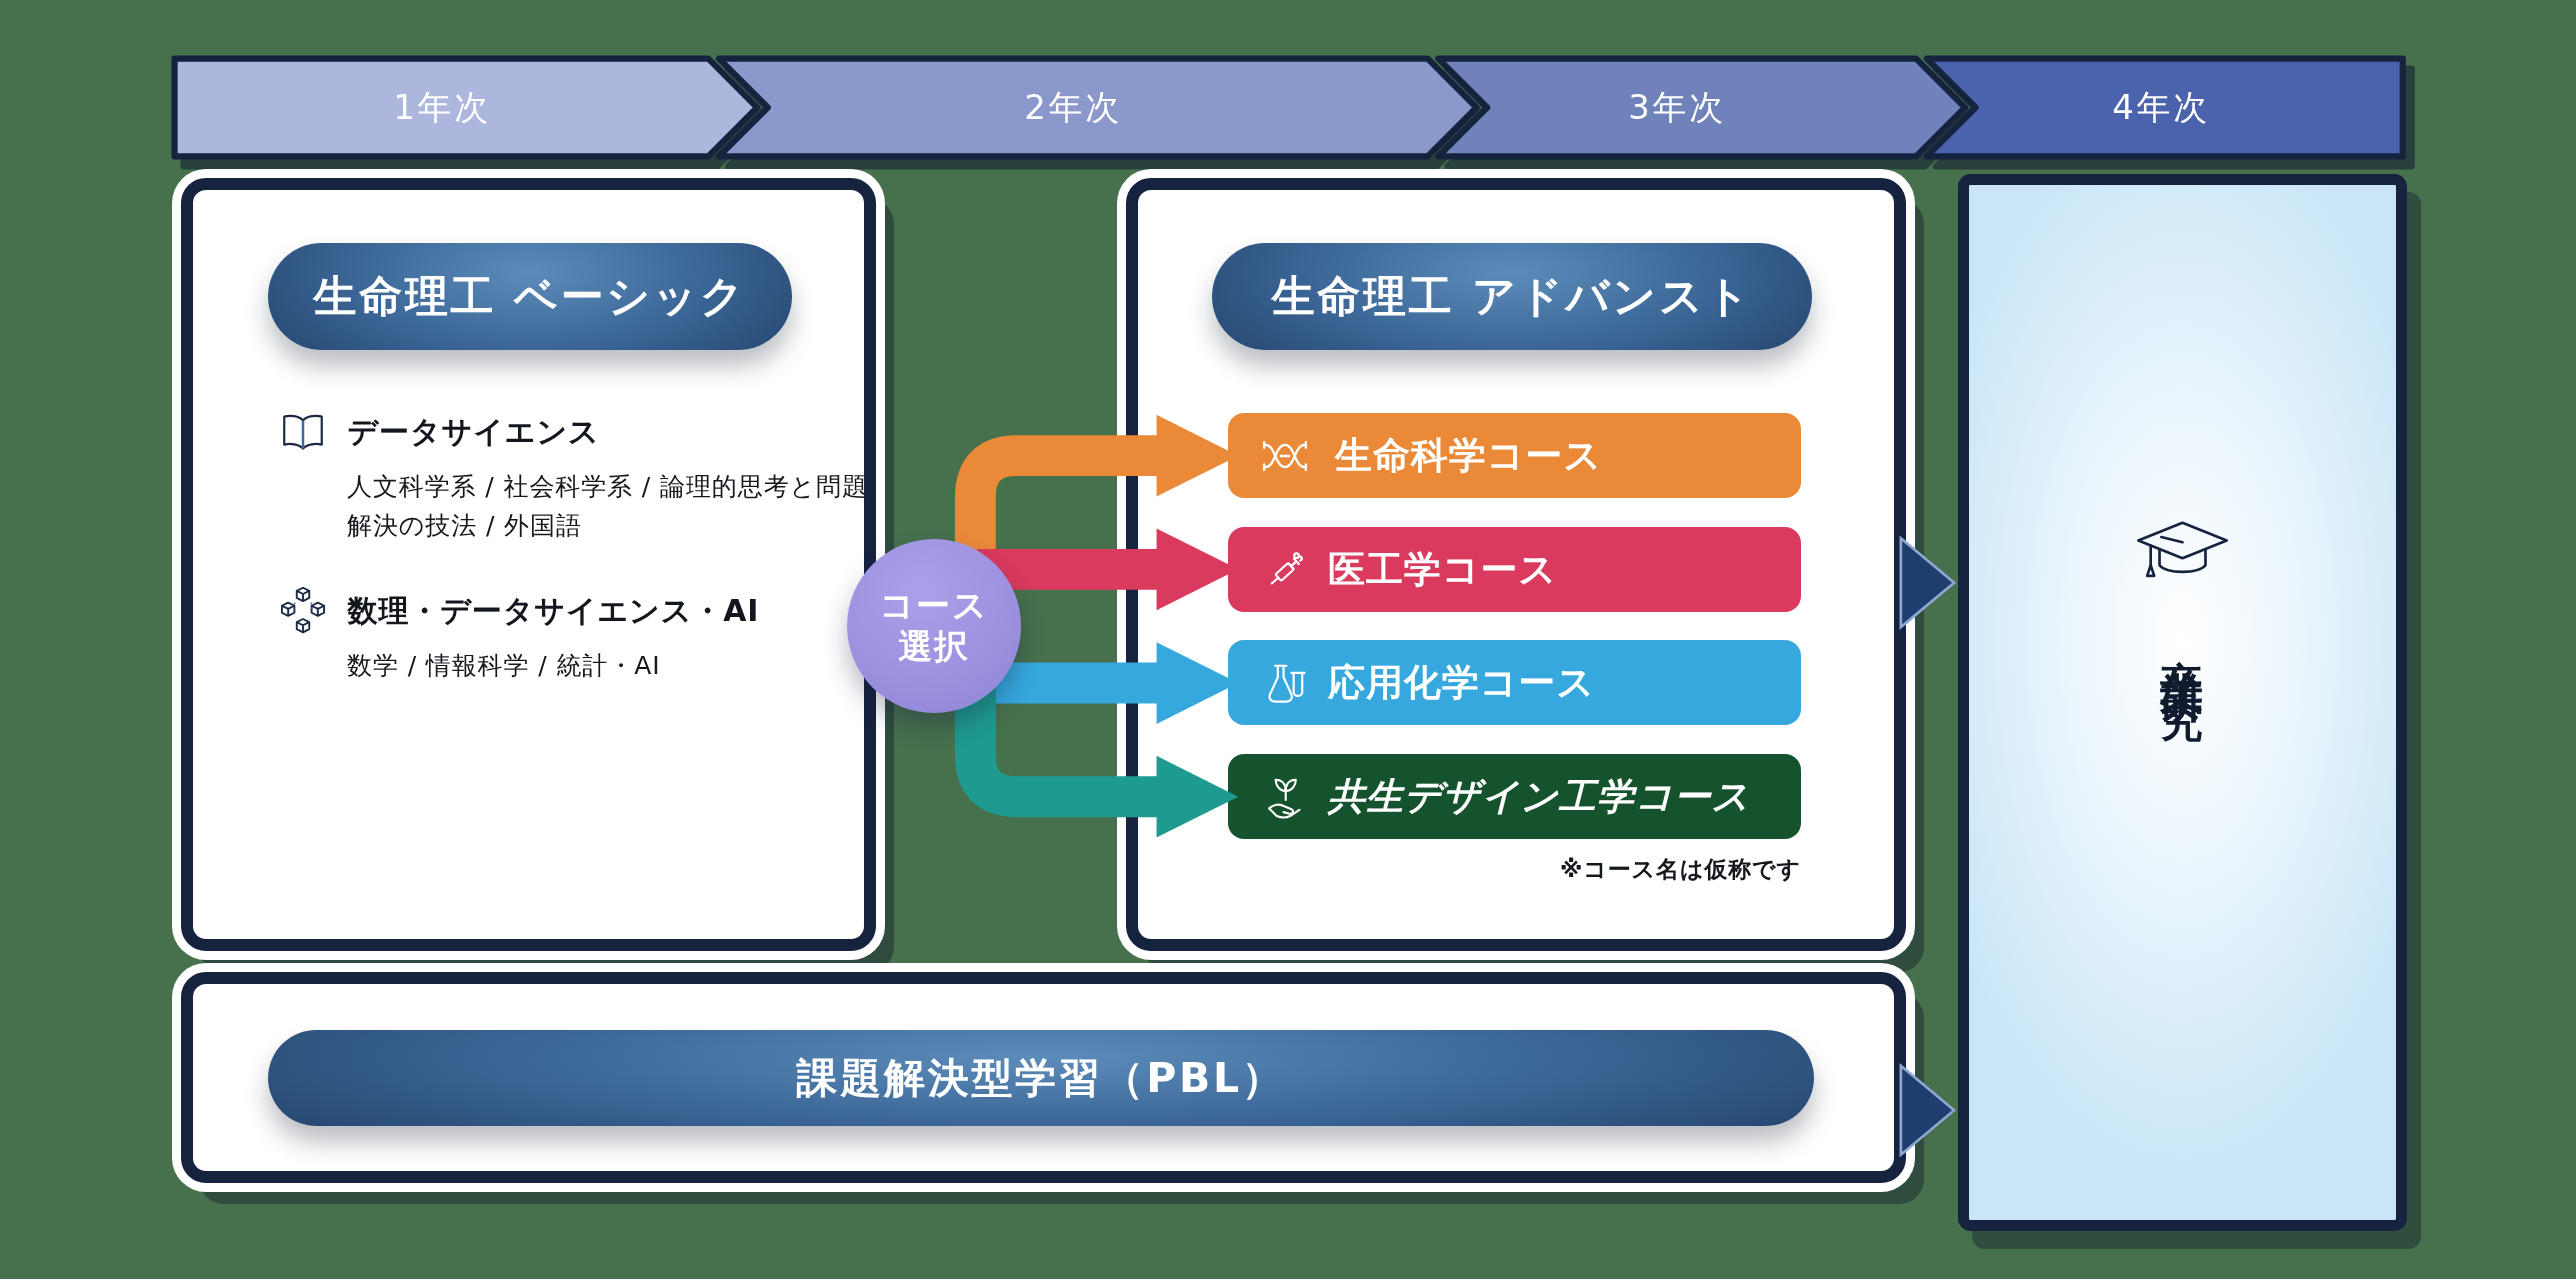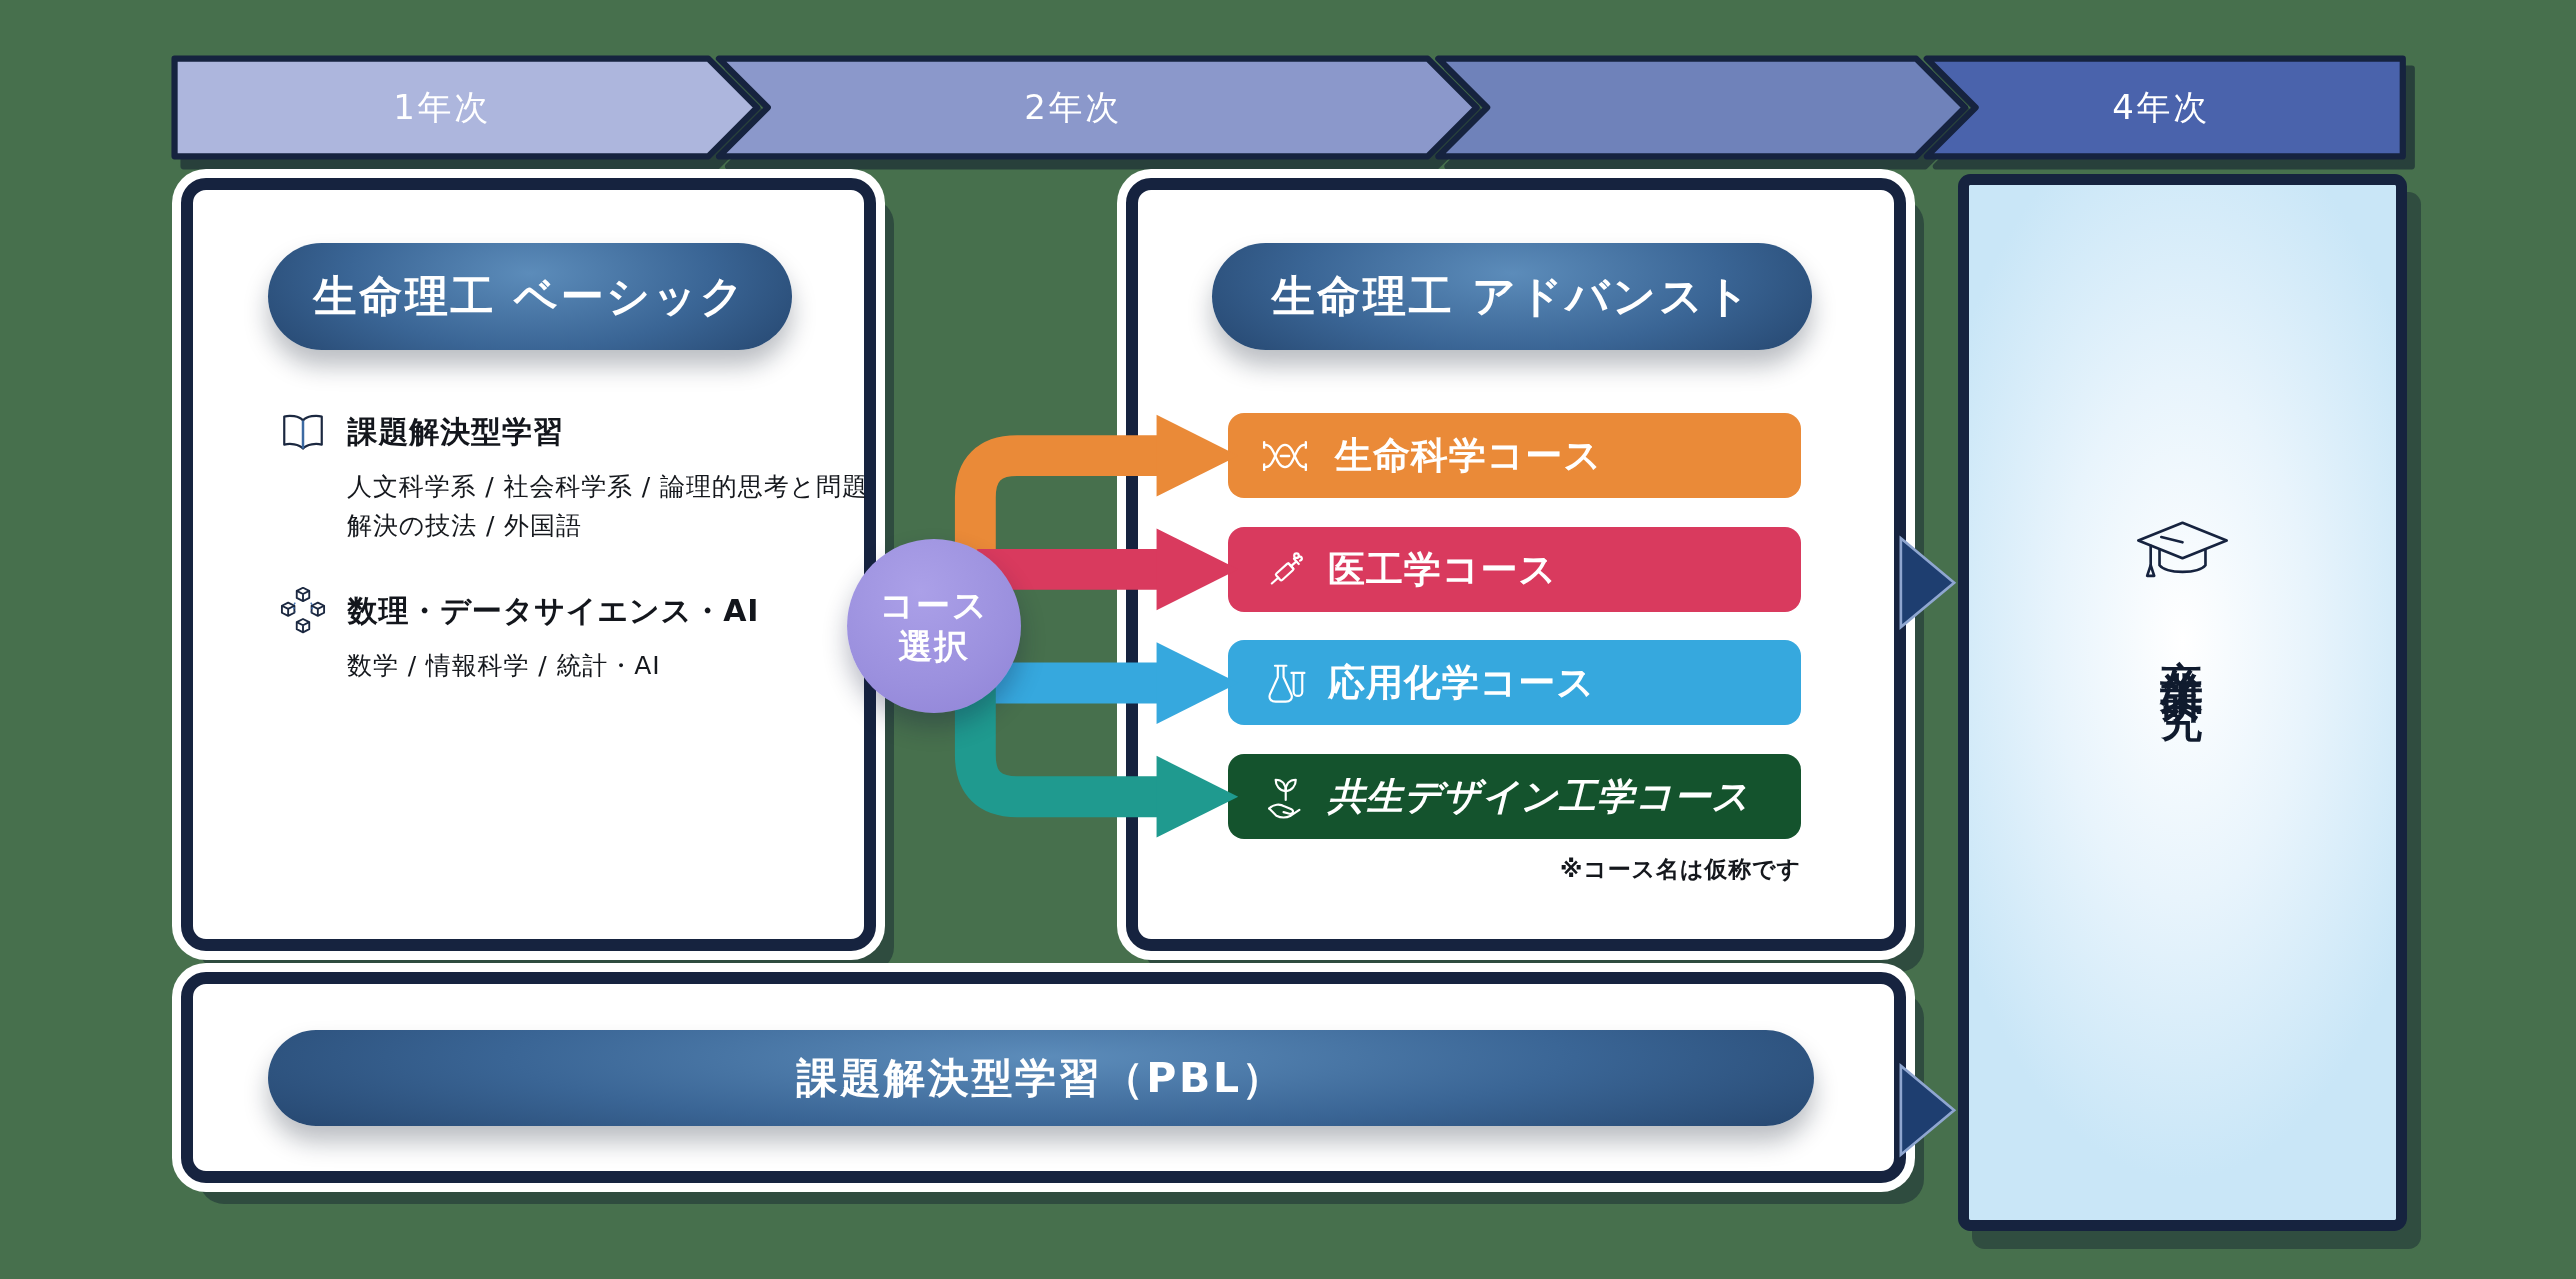--- a/index.html
+++ b/index.html
@@ -86,35 +86,36 @@
   <svg viewBox="0 0 2520 118" width="2238" height="105">
     <g fill="none" stroke="#16233f" stroke-width="7" stroke-linejoin="round">
       <polygon points="4,4 605,4 660,59 605,114 4,114" fill="#adb6dd"></polygon>
       <polygon points="617,4 1415,4 1470,59 1415,114 617,114 672,59" fill="#8b98cb"></polygon>
       <polygon points="1427,4 1965,4 2020,59 1965,114 1427,114 1482,59" fill="#6f82ba"></polygon>
       <polygon points="1977,4 2513,4 2513,114 1977,114 2032,59" fill="#4a63ac"></polygon>
     </g>
   </svg>
   <span class="year-label" style="left:138px">1年次</span>
   <span class="year-label" style="left:769px">2年次</span>
+  <span class="year-label" style="left:1373px">3年次</span>
   <span class="year-label" style="left:1857px">4年次</span>
 </div>
 
 <div class="frame basic-box">
   <div class="pill basic-pill">
     <span>生命理工 ベーシック</span>
   </div>
 
   <div class="section sec1">
     <div class="sec-head">
       <svg class="sec-icon" viewBox="0 0 64 64" fill="none" stroke="#1b2840" stroke-width="2.8" stroke-linejoin="round">
         <path d="M32 16 C27 10 15 9 8 11 V47 C15 45 27 46 32 52 C37 46 49 45 56 47 V11 C49 9 37 10 32 16 Z"></path>
         <path d="M32 16 V52" stroke="#3c6aa2" stroke-width="3.2"></path>
       </svg>
-      <span class="sec-title">課題解決型学習</span>
+      <span class="sec-title">データサイエンス</span>
     </div>
     <div class="sec-detail">人文科学系 / 社会科学系 / 論理的思考と問題解決の技法 / 外国語</div>
   </div>
 
   <div class="section sec2">
     <div class="sec-head">
       <svg class="sec-icon" viewBox="0 0 64 64">
         <defs>
           <g id="cube3d" fill="none" stroke="#1b2840" stroke-width="2.4" stroke-linejoin="round">
             <path d="M0 4 L8 0 L16 4 V13 L8 17 L0 13 Z"></path>

